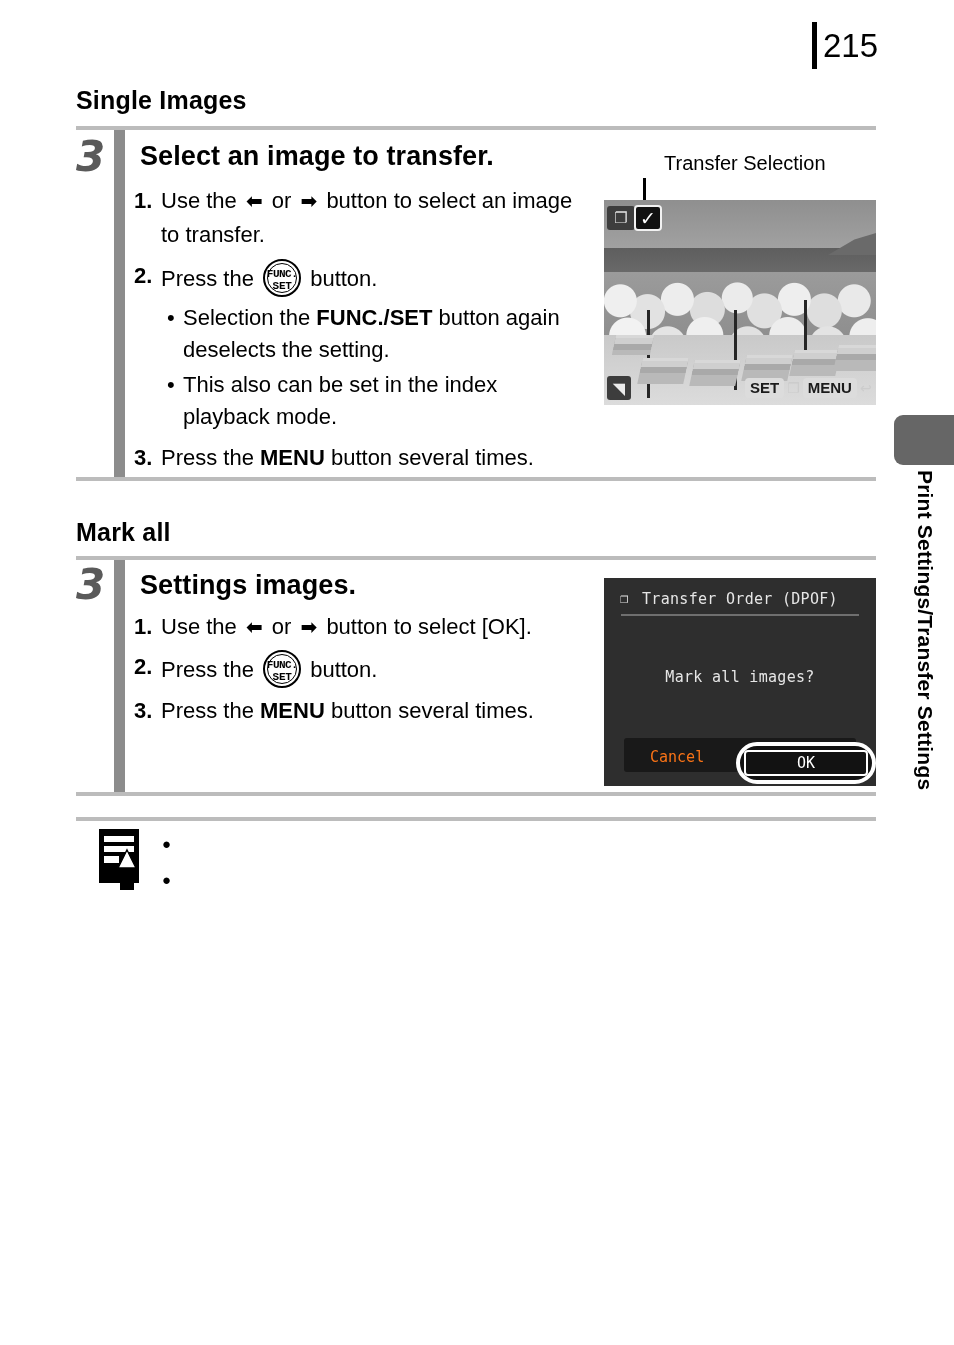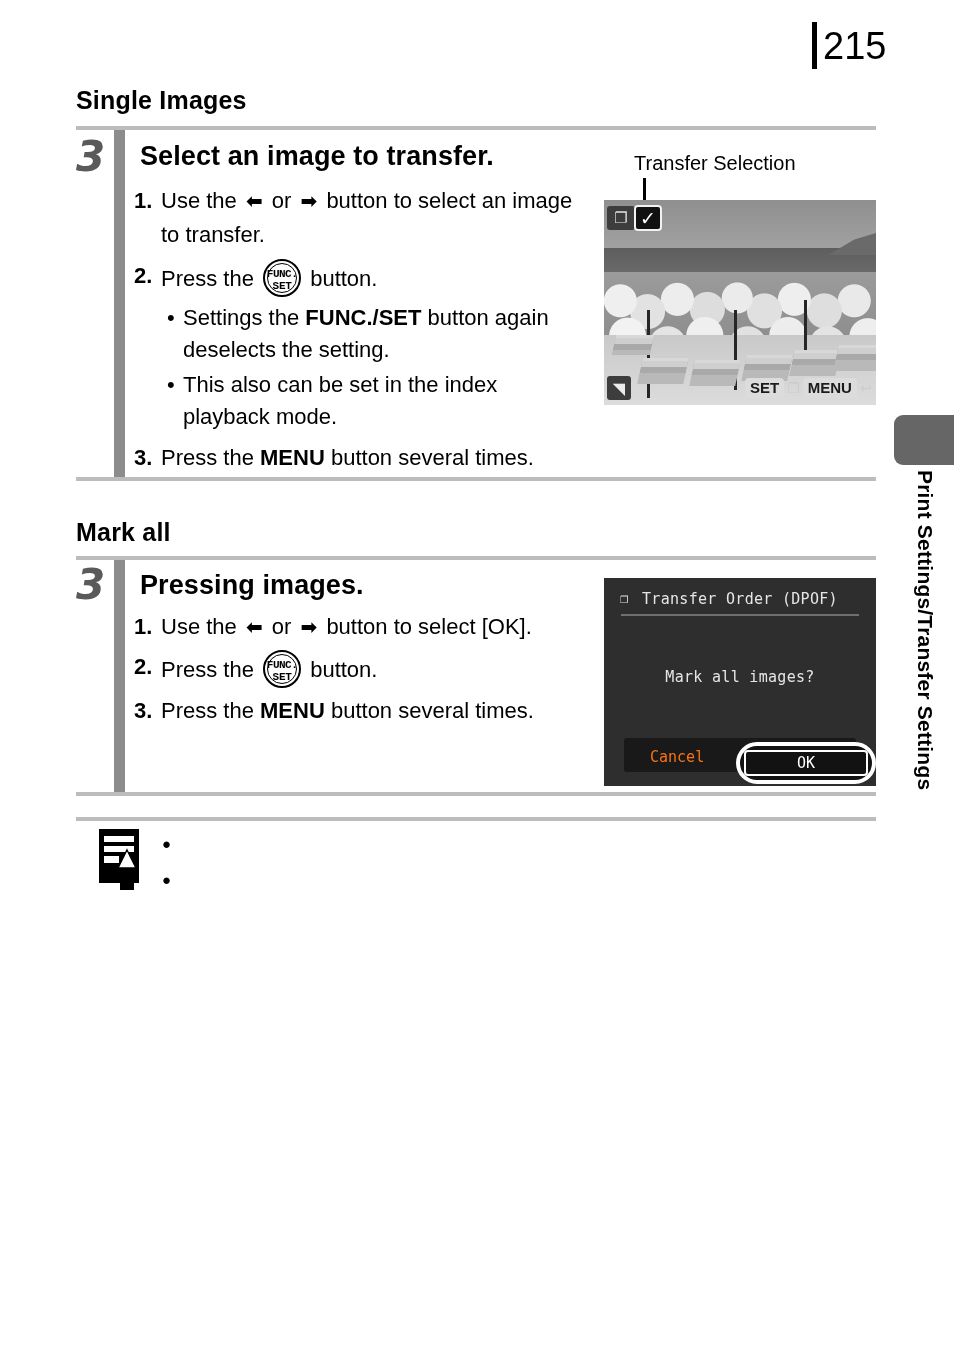--- a/index.html
+++ b/index.html
@@ -20,21 +20,21 @@
     position: absolute;
     top: 22px; left: 812px;
     display: flex; align-items: center;
   }
   .page-bar {
     width: 5px; height: 47px;
     background: #000;
     margin-right: 6px;
   }
   .page-number {
-    font-size: 38px;
+    font-size: 33px;
     line-height: 1;
     letter-spacing: 0px;
   }
 
   
   .side-tab-block {
     position: absolute;
     left: 894px; top: 415px;
     width: 62px; height: 50px;
     background: #666666;
@@ -152,21 +152,21 @@
     font-style: normal;
     line-height: 1;
     color: #000;
   }
   .funcset .fs-t { top: 8px;  font-size: 11px; letter-spacing: -0.5px;}
   .funcset .fs-b { top: 20px; font-size: 11px; letter-spacing: -0.3px;}
 
   
   .callout-label {
     position: absolute;
-    left: 634px; top: 152px;
+    left: 664px; top: 152px;
     font-size: 20px;
     white-space: nowrap;
   }
   .callout-line {
     position: absolute;
     left: 643px; top: 178px;
     width: 3px; height: 42px;
     background: #000;
   }
 
@@ -403,21 +403,21 @@
   </div>
 
   <div class="oitem" style="margin-top:8px;">
     <span class="num">2.</span>
     <span class="body"><span>Press the </span><span class="funcset"><span class="fs-t">FUNC.</span><span class="fs-b">SET</span></span><span> button.</span></span>
   </div>
 
   <div class="bullets">
     <div class="bitem">
       <span class="dot">•</span>
-      <span><span>Settings the </span><b>FUNC./SET</b><span> button again deselects the setting.</span></span>
+      <span><span>Selection the </span><b>FUNC./SET</b><span> button again deselects the setting.</span></span>
     </div>
     <div class="bitem">
       <span class="dot">•</span>
       <span>This also can be set in the index playback mode.</span>
     </div>
   </div>
 
   <div class="oitem" style="margin-top:8px; width:470px;">
     <span class="num">3.</span>
     <span class="body"><span>Press the </span><b>MENU</b><span> button several times.</span></span>
@@ -459,21 +459,21 @@
 </div>
 
 <div class="rule" style="top:477px;"></div>
 
 <div class="section-heading" style="top:518px;">Mark all</div>
 <div class="rule" style="top:556px;"></div>
 
 <div class="step-num" style="left:76px; top:564px;">3</div>
 <div class="step-bar" style="left:114px; top:560px; height:232px;"></div>
 
-<div class="step-title" style="left:140px; top:570px;">Pressing images.</div>
+<div class="step-title" style="left:140px; top:570px;">Settings images.</div>
 
 <div class="olist" style="left:134px; top:610px; width:420px;">
   <div class="oitem">
     <span class="num">1.</span>
     <span class="body"><span>Use the </span><b class="arrow-glyph">⬅</b><span> or </span><b class="arrow-glyph">➡</b><span> button to select [OK].</span></span>
   </div>
 
   <div class="oitem" style="margin-top:6px;">
     <span class="num">2.</span>
     <span class="body"><span>Press the </span><span class="funcset"><span class="fs-t">FUNC.</span><span class="fs-b">SET</span></span><span> button.</span></span>

